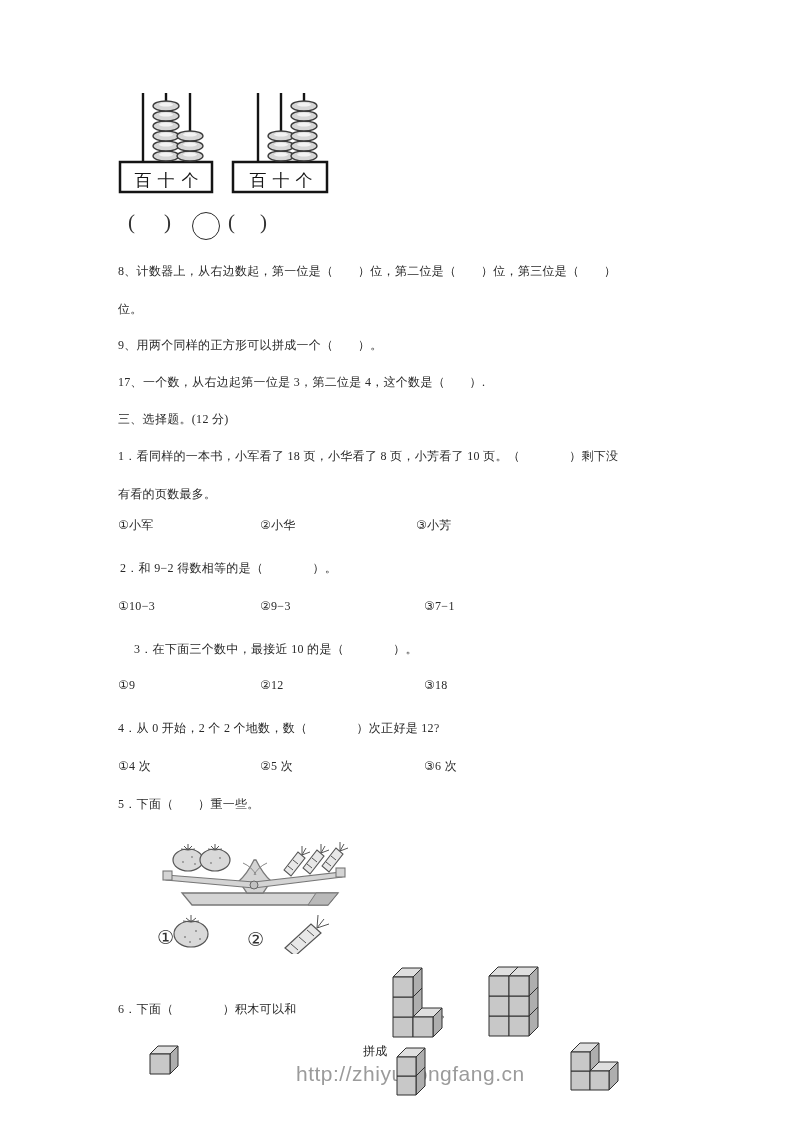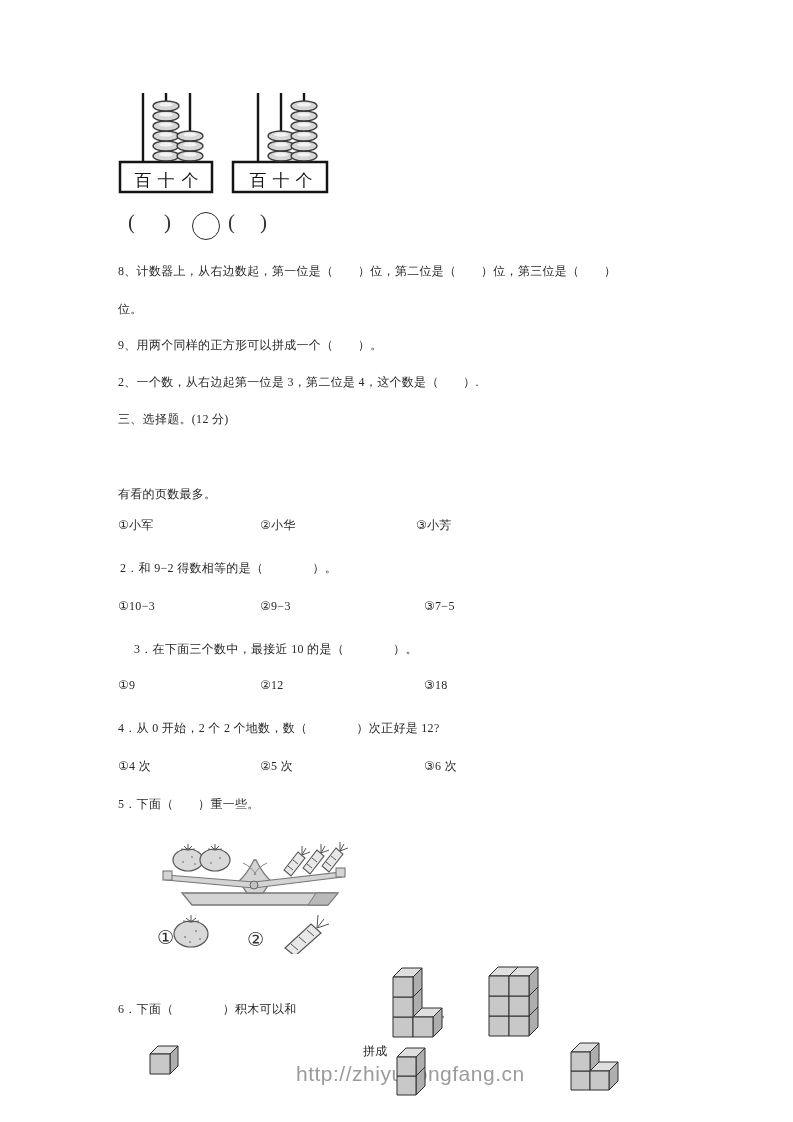--- a/index.html
+++ b/index.html
@@ -81,33 +81,34 @@
 
   <span class="paren" style="left:128px;top:210px">(</span>
   <span class="paren" style="left:164px;top:210px">)</span>
   <div class="cmp-circle" style="left:192px;top:212px"></div>
   <span class="paren" style="left:228px;top:210px">(</span>
   <span class="paren" style="left:260px;top:210px">)</span>
 
   <div class="line" style="left:118px;top:262px">8、计数器上，从右边数起，第一位是（　　）位，第二位是（　　）位，第三位是（　　）</div>
   <div class="line" style="left:118px;top:300px">位。</div>
   <div class="line" style="left:118px;top:336px">9、用两个同样的正方形可以拼成一个（　　）。</div>
-  <div class="line" style="left:118px;top:373px">2、一个数，从右边起第一位是 3，第二位是 4，这个数是（　　）.</div>
+  <div class="line" style="left:118px;top:373px">17、一个数，从右边起第一位是 3，第二位是 4，这个数是（　　）.</div>
 
   <div class="line" style="left:118px;top:410px">三、选择题。(12 分)</div>
 
+  <div class="line" style="left:118px;top:447px">1．看同样的一本书，小军看了 18 页，小华看了 8 页，小芳看了 10 页。（　　　　）剩下没</div>
   <div class="line" style="left:118px;top:485px">有看的页数最多。</div>
   <div class="line" style="left:118px;top:516px">①小军</div>
   <div class="line" style="left:260px;top:516px">②小华</div>
   <div class="line" style="left:416px;top:516px">③小芳</div>
 
   <div class="line" style="left:120px;top:559px">2．和 9−2 得数相等的是（　　　　）。</div>
   <div class="line" style="left:118px;top:597px">①10−3</div>
   <div class="line" style="left:260px;top:597px">②9−3</div>
-  <div class="line" style="left:424px;top:597px">③7−5</div>
+  <div class="line" style="left:424px;top:597px">③7−1</div>
 
   <div class="line" style="left:134px;top:640px">3．在下面三个数中，最接近 10 的是（　　　　）。</div>
   <div class="line" style="left:118px;top:676px">①9</div>
   <div class="line" style="left:260px;top:676px">②12</div>
   <div class="line" style="left:424px;top:676px">③18</div>
 
   <div class="line" style="left:118px;top:719px">4．从 0 开始，2 个 2 个地数，数（　　　　）次正好是 12?</div>
   <div class="line" style="left:118px;top:757px">①4 次</div>
   <div class="line" style="left:260px;top:757px">②5 次</div>
   <div class="line" style="left:424px;top:757px">③6 次</div>

